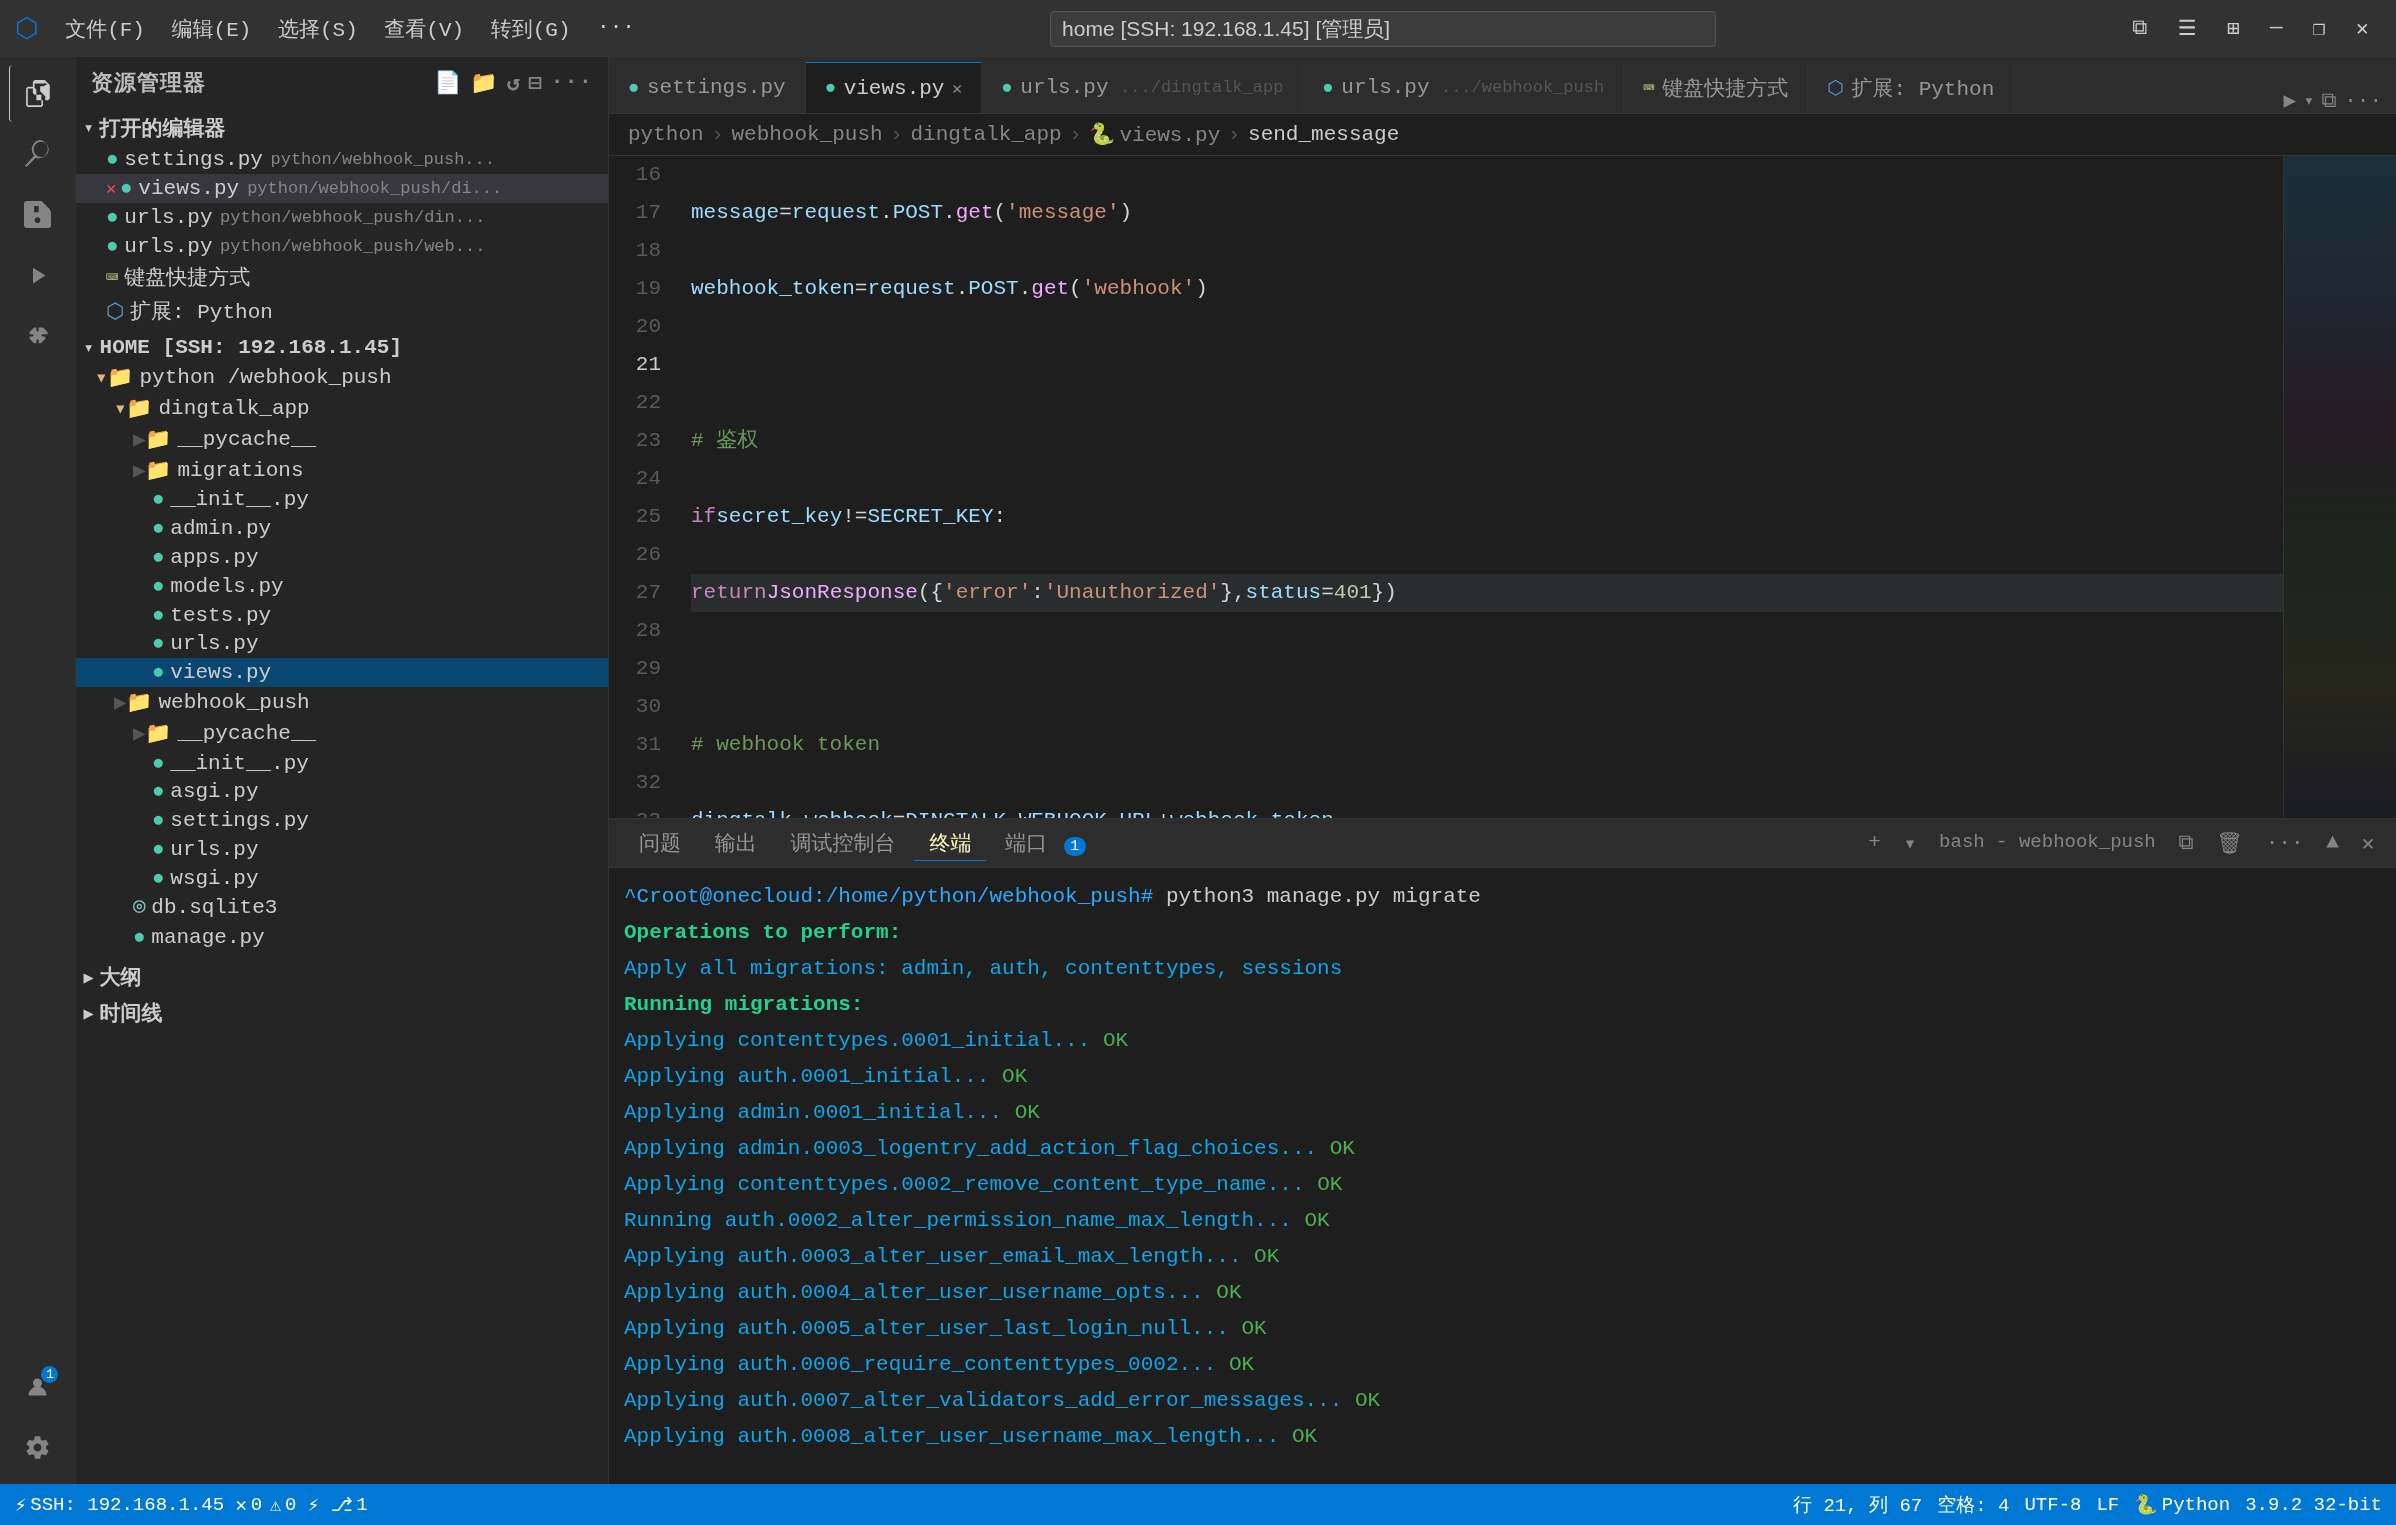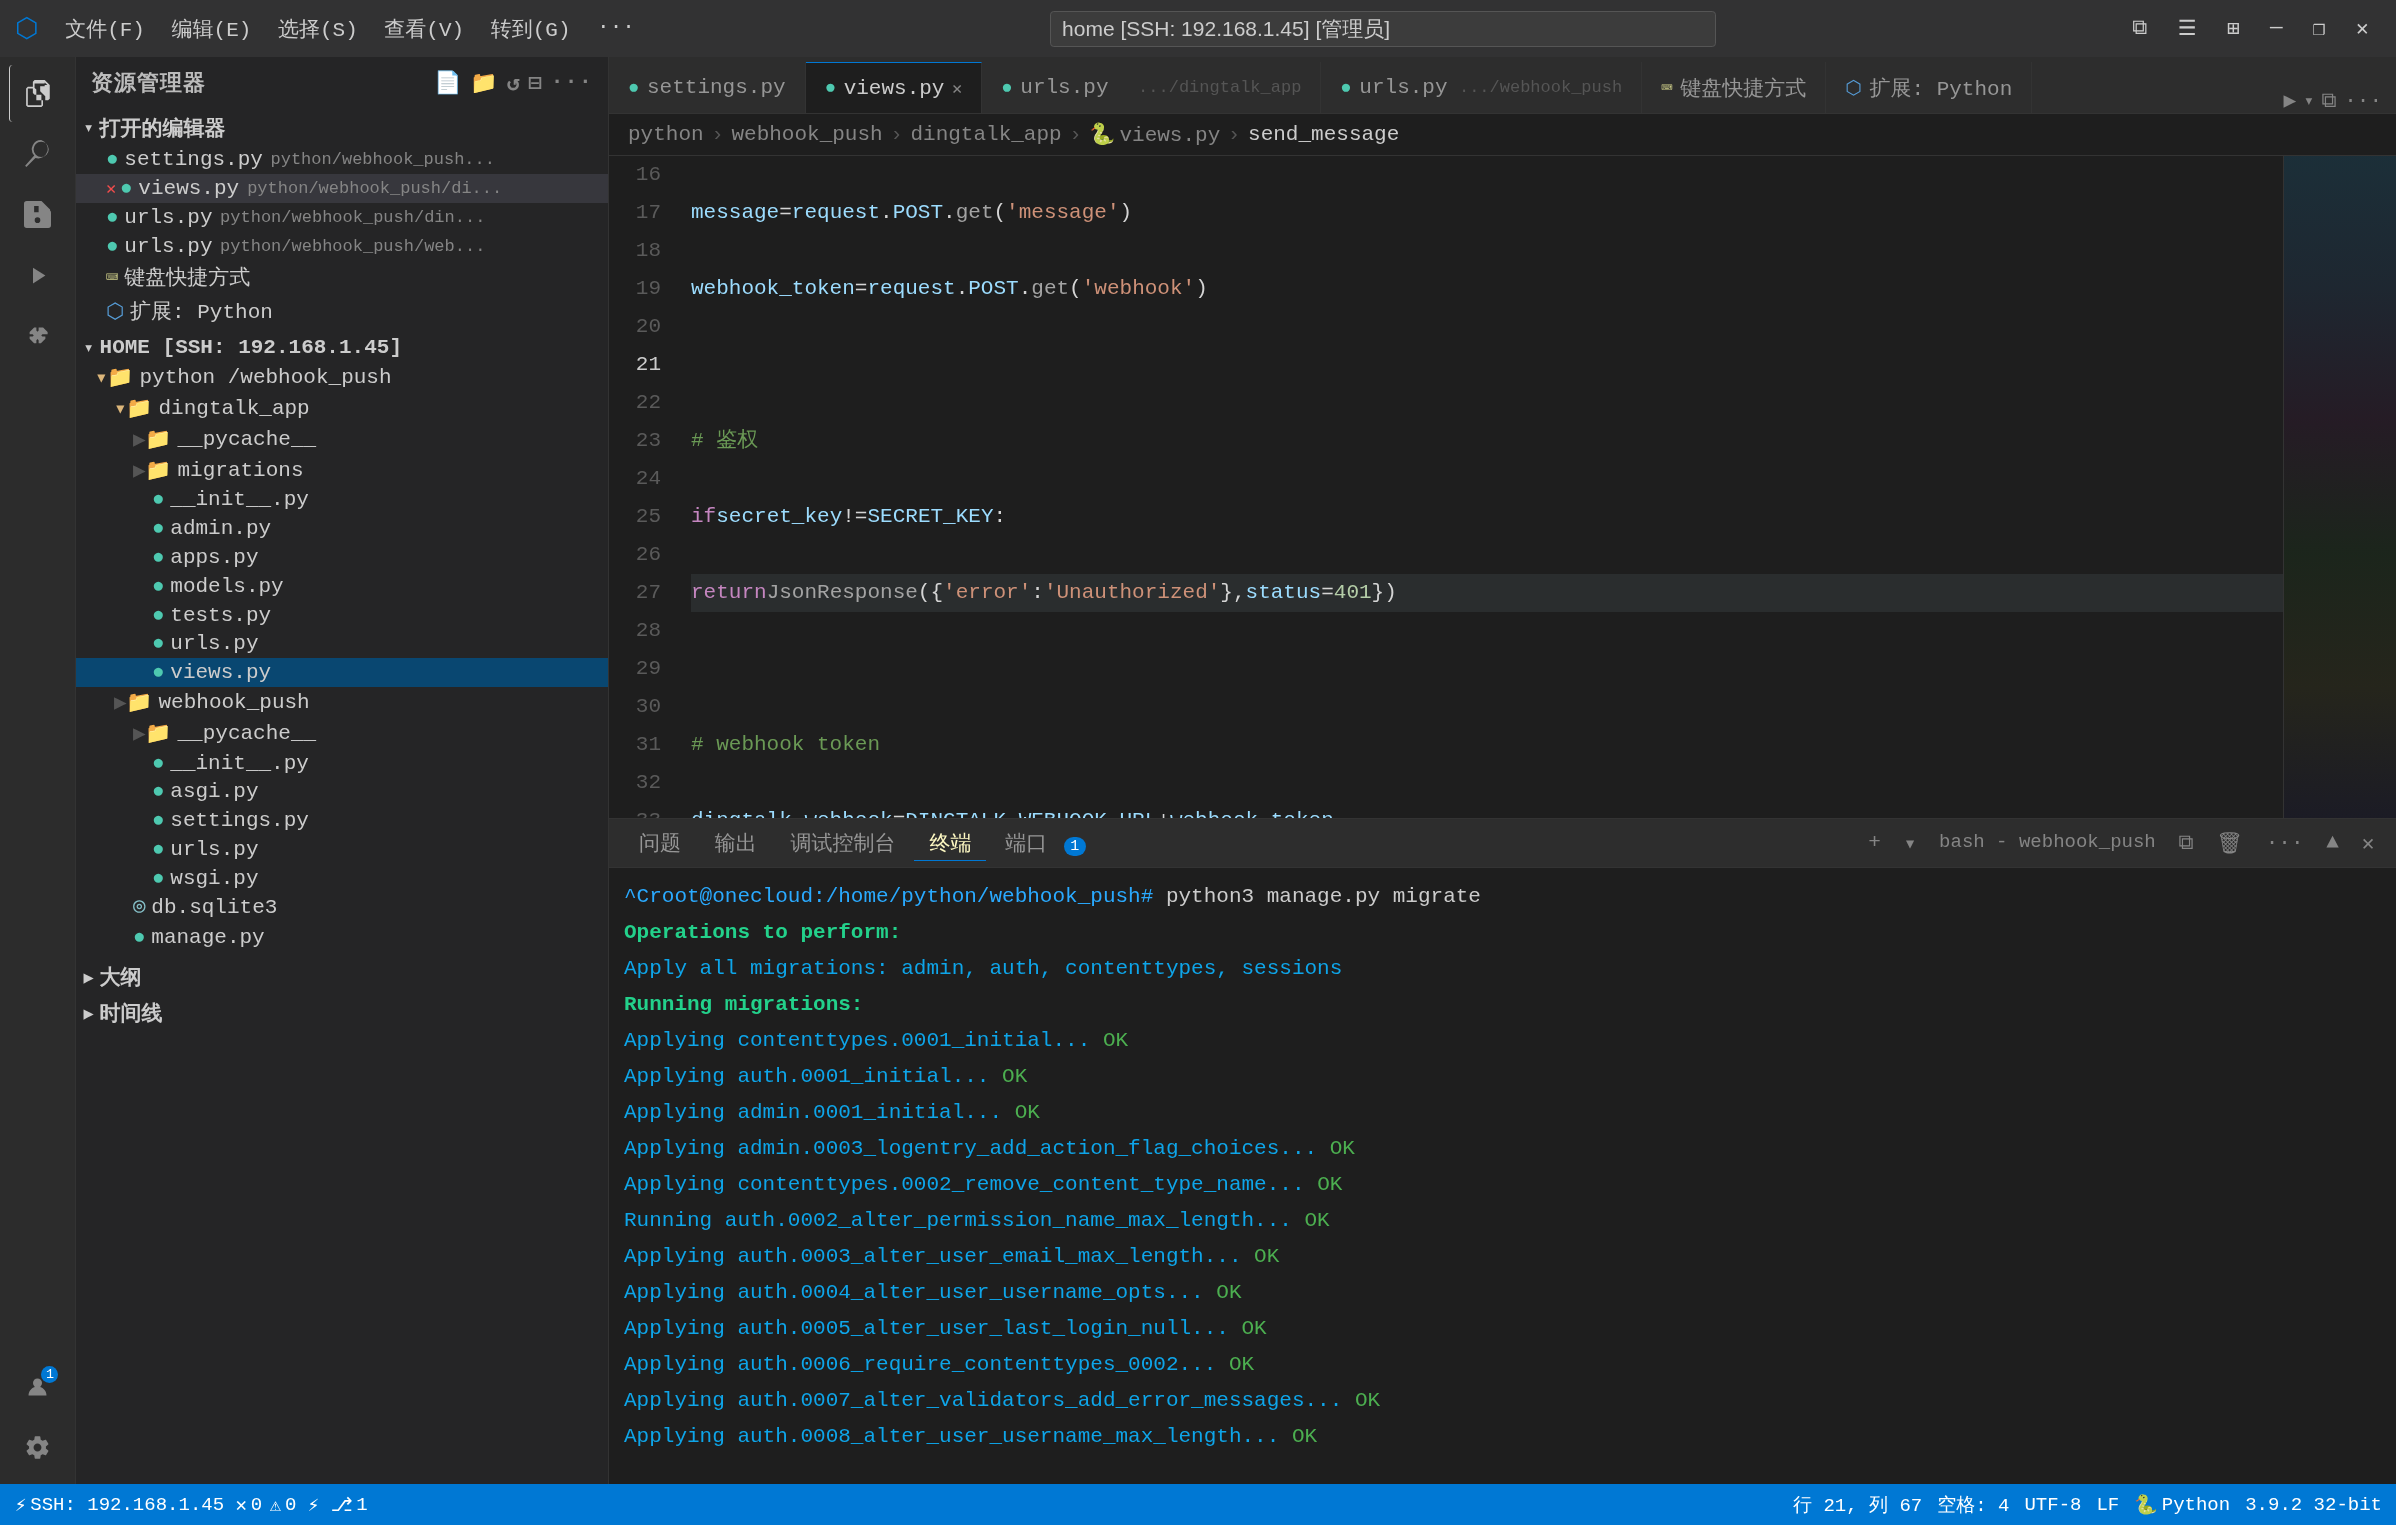--- a/index.html
+++ b/index.html
@@ -254,21 +254,21 @@
     }
     .minimap {
       width: 114px;
       background: #1e1e1e;
       border-left: 1px solid #333;
       overflow: hidden;
     }
 
     
     .kw { color: #c586c0; }
-    .fn { color: #a3a3a3; }
+    .fn { color: #f0abfc; }
     .str { color: #ce9178; }
     .var { color: #9cdcfe; }
     .num { color: #b5cea8; }
     .comment { color: #6a9955; }
     .op { color: #d4d4d4; }
 
     
     #terminal-panel {
       height: 666px;
       background: #1e1e1e;
@@ -604,21 +604,21 @@
         <span>settings.py</span>
       </div>
       <div class="tab active">
         <span class="tab-icon file-icon-py">●</span>
         <span>views.py</span>
         <span class="close-x">✕</span>
       </div>
       <div class="tab">
         <span class="tab-icon file-icon-py">●</span>
         <span>urls.py</span>
-        <span style="color:#555; font-size:17px; margin-left:22px;">.../dingtalk_app</span>
+        <span style="color:#555; font-size:17px; margin-left:4px;">.../dingtalk_app</span>
       </div>
       <div class="tab">
         <span class="tab-icon file-icon-py">●</span>
         <span>urls.py</span>
         <span style="color:#555; font-size:17px; margin-left:3.8px;">.../webhook_push</span>
       </div>
       <div class="tab">
         <span class="tab-icon file-icon-keyboard">⌨</span>
         <span>键盘快捷方式</span>
       </div>

